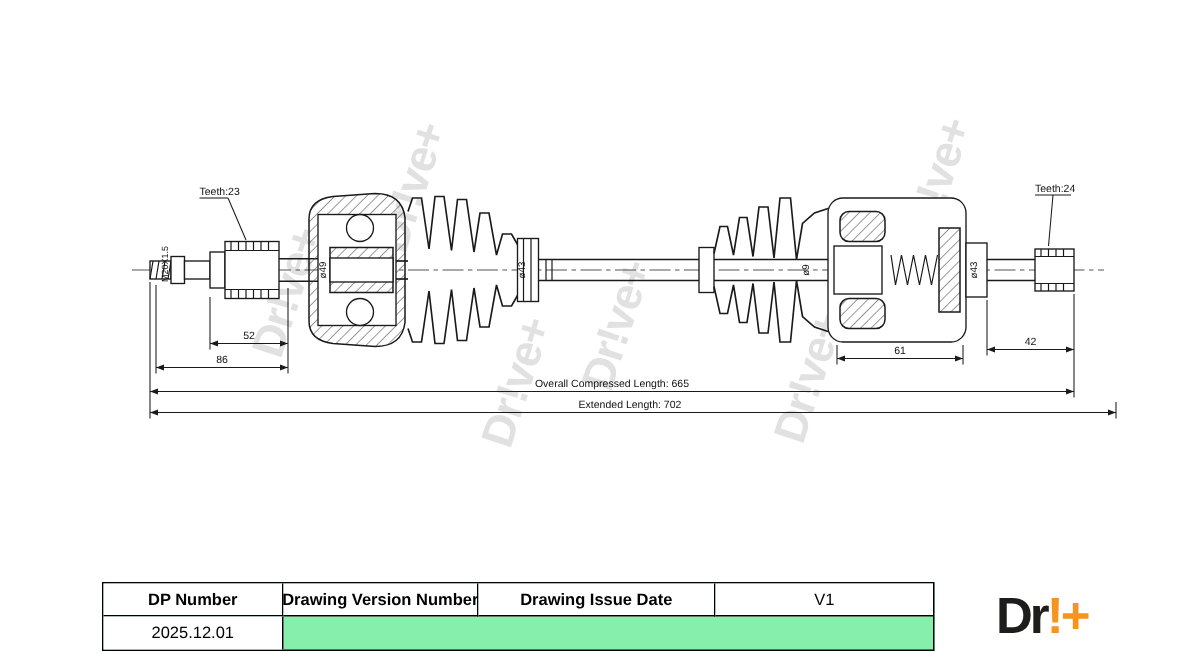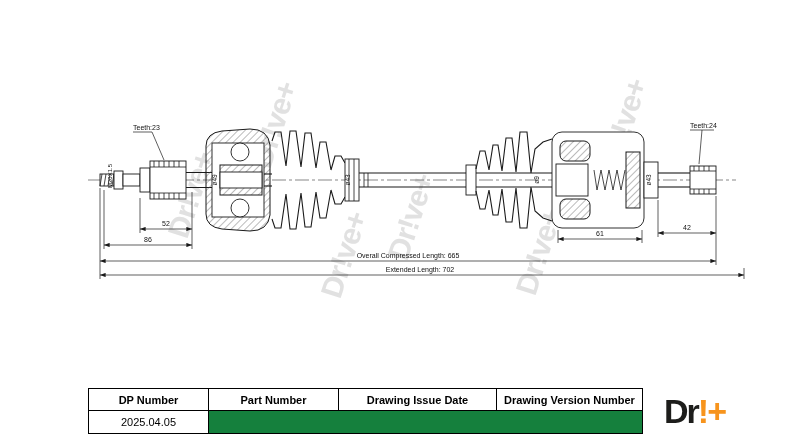--- a/index.html
+++ b/index.html
@@ -10,22 +10,22 @@
   svg .t{fill:none;stroke:#1a1a1a;stroke-width:0.8}
   svg .d{fill:none;stroke:#1a1a1a;stroke-width:0.7}
   svg .cl{fill:none;stroke:#555;stroke-width:0.7;stroke-dasharray:14 3 3 3}
   svg .lb{font:7px "Liberation Sans",sans-serif;fill:#111}
   svg .lbm{font:7px "Liberation Sans",sans-serif;fill:#111;text-anchor:middle}
   svg .lbv{font:6.5px "Liberation Sans",sans-serif;fill:#111;text-anchor:middle}
   svg .lbvs{font:6px "Liberation Sans",sans-serif;fill:#111}
   .wm text{font:bold 30px "Liberation Sans",sans-serif;fill:#e1e1e1;letter-spacing:-1px}
   svg .wht{fill:#fff;stroke:#1a1a1a;stroke-width:0.9}
   svg .hat{fill:url(#hx);stroke:#1a1a1a;stroke-width:1}
-  .titleblock{position:absolute;left:88px;top:388px;width:555px;display:grid;
-    grid-template-columns:120px 130px 158px 145px;grid-auto-rows:22px;border:1px solid #000;background:#15803d}
+  .titleblock{position:absolute;left:68px;top:388px;width:555px;display:grid;
+    grid-template-columns:120px 130px 158px 145px;grid-auto-rows:22px;border:1px solid #000;background:#86efac}
   .cell{border-right:1px solid #000;border-bottom:1px solid #000;display:flex;align-items:center;
     justify-content:center;font-size:11px;color:#000;background:#fff;white-space:nowrap}
   .cell:nth-child(4n){border-right:none}
   .cell:nth-child(n+5){border-bottom:none}
   .cell.h{font-weight:bold}
   .logo{position:absolute;left:664px;top:390px;width:152px;height:42px;display:flex;align-items:center;
     font-weight:bold;font-size:34px;letter-spacing:-2px;color:#1d1d1b}
   .logo .accent{color:#F7941D}
 </style>
 </head>
@@ -181,24 +181,24 @@
       <text class="lbm" x="687" y="230">42</text>
       <line class="d" x1="100" y1="261" x2="716" y2="261" marker-start="url(#aS)" marker-end="url(#aE)"></line>
       <text class="lbm" x="408" y="258">Overall Compressed Length: 665</text>
       <line class="d" x1="100" y1="275" x2="744" y2="275" marker-start="url(#aS)" marker-end="url(#aE)"></line>
       <text class="lbm" x="420" y="272">Extended Length: 702</text>
     </g>
   </svg>
 
   <div class="titleblock">
     <div class="cell h">DP Number</div>
-    <div class="cell h">Part Number</div>
+    <div class="cell h">Drawing Version Number</div>
     <div class="cell h">Drawing Issue Date</div>
-    <div class="cell h">Drawing Version Number</div>
-    <div class="cell">2025.04.05</div>
+    <div class="cell">V1</div>
+    <div class="cell">2025.12.01</div>
   </div>
 
   <div class="logo">
     <span>Dr</span>
       <span class="accent">!</span>
       <span class="accent">+</span>
   </div>
 
 </div>
 

